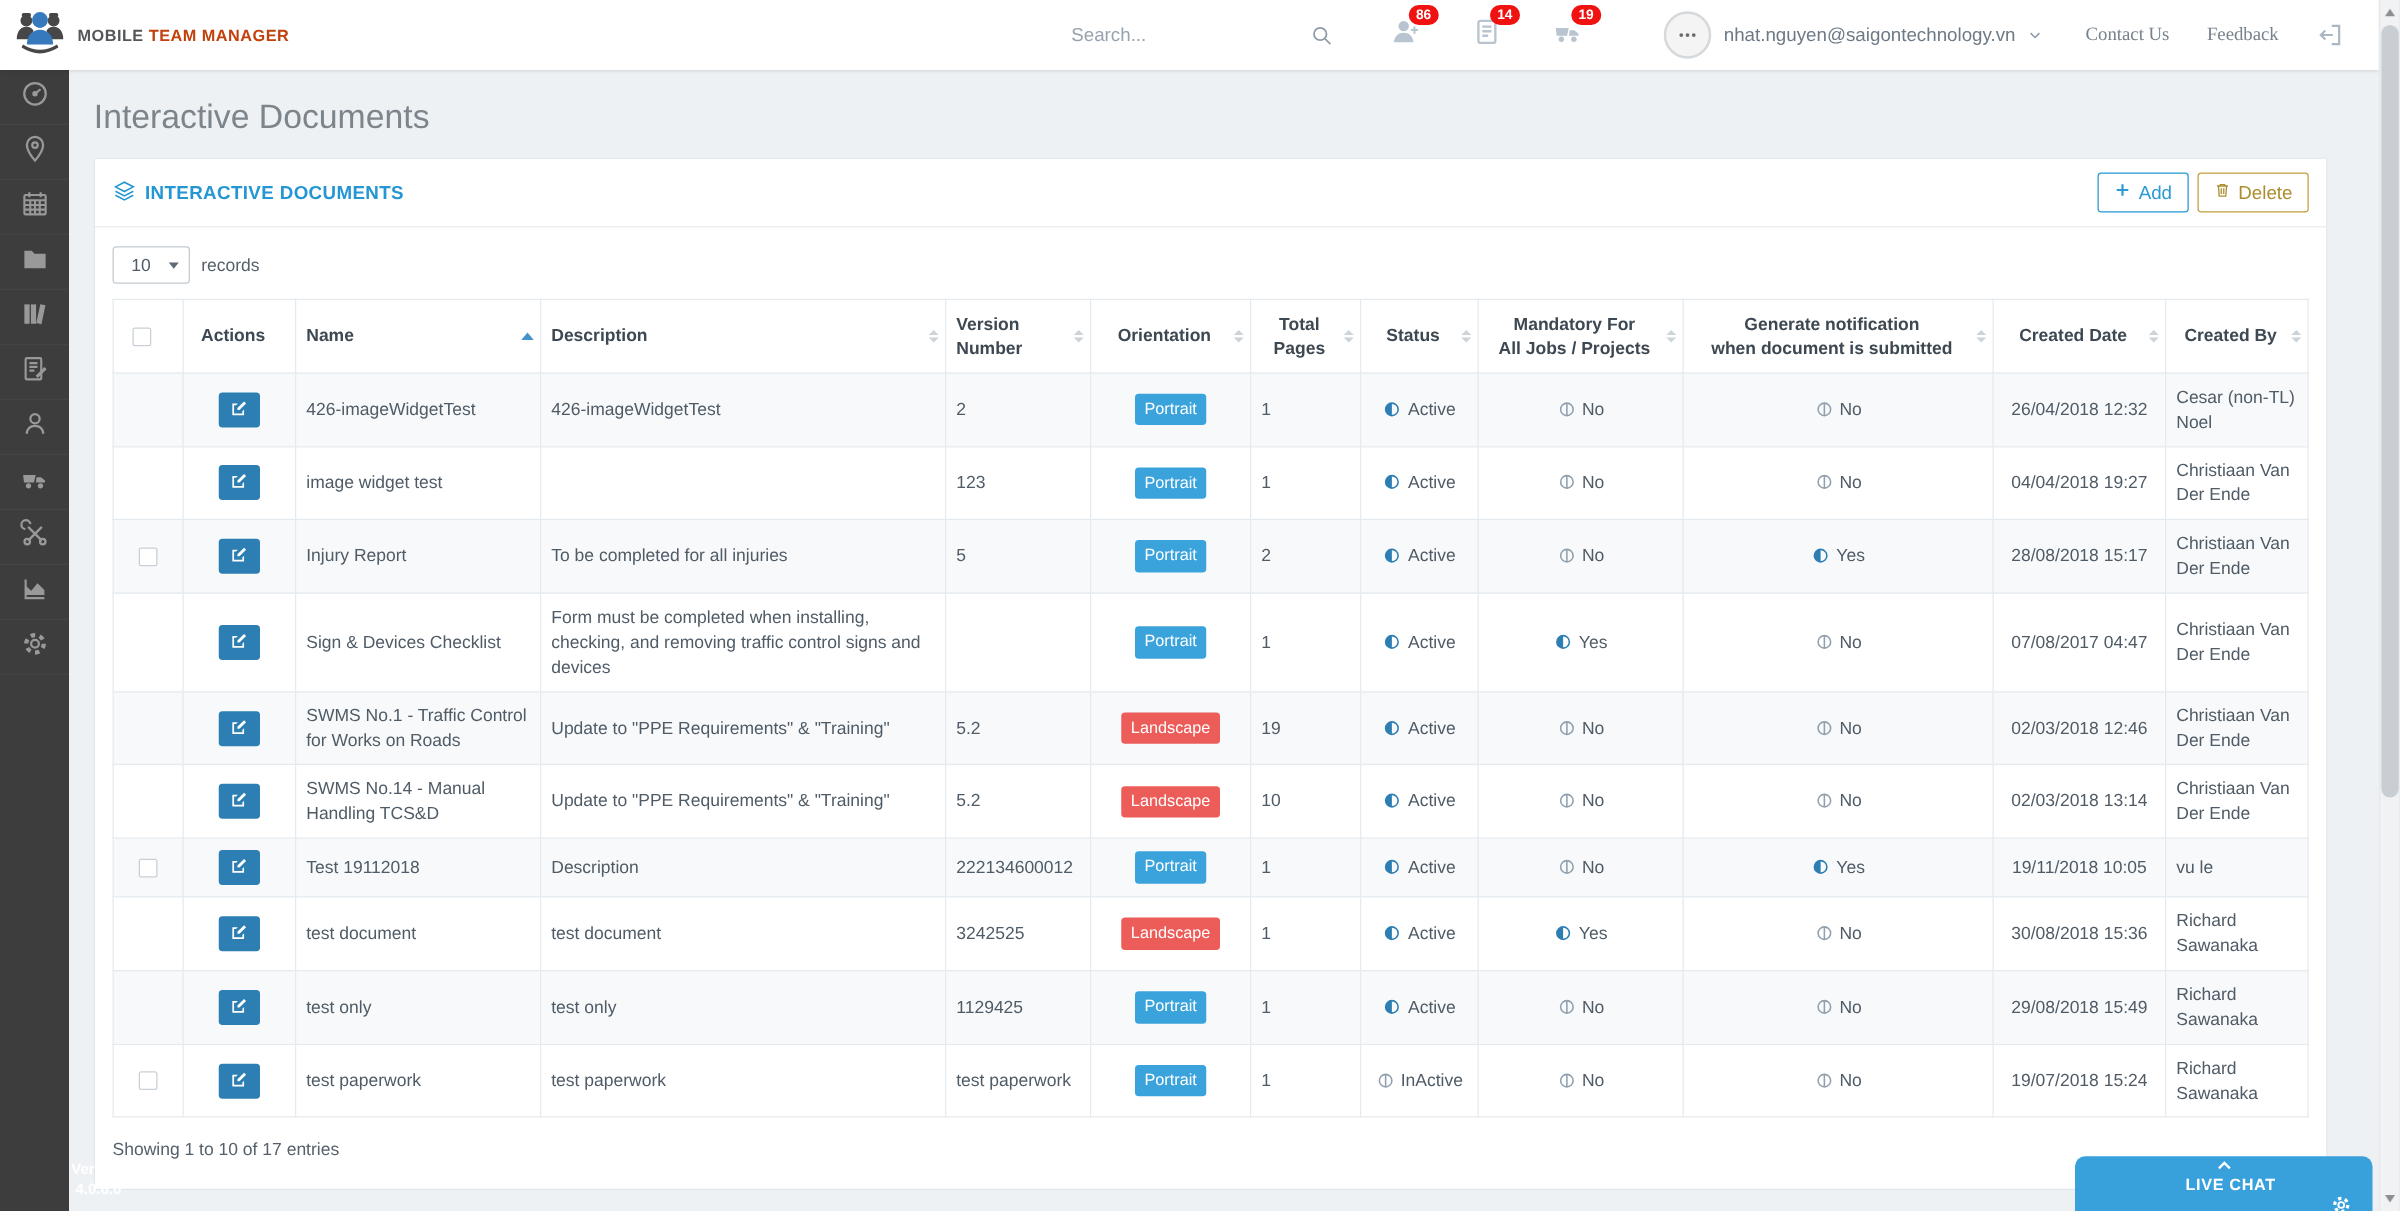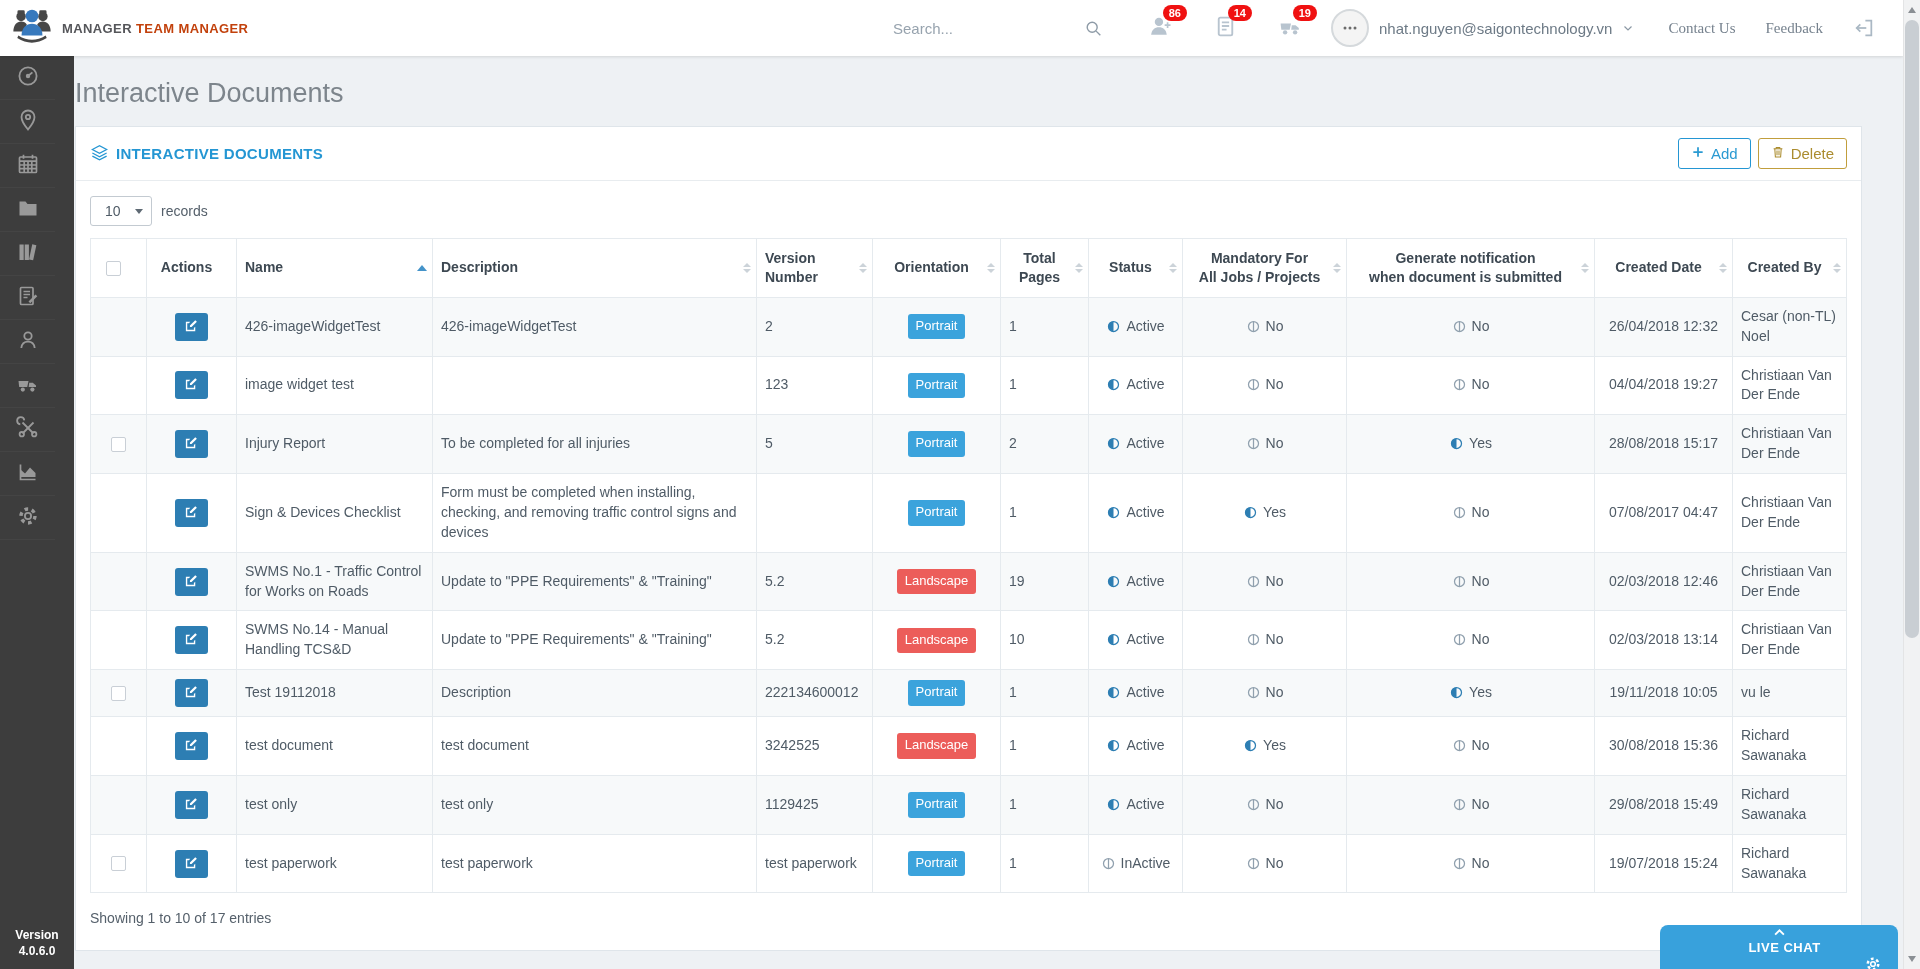--- a/index.html
+++ b/index.html
@@ -13,33 +13,33 @@
   .logo-text .t2 { color:#c2410c; }
   .search-wrap { margin-left:auto; display:flex; align-items:center; gap:40px; }
   .top-search-input { border:none; outline:none; width:150px; font-size:15px; color:#ec4899; background:transparent; font-family:inherit; }
   .top-search-input::placeholder { color:#97a3ae; }
   .search-icon-btn { color:#8e9ba7; display:inline-flex; cursor:pointer; }
   .search-icon-btn svg { width:21px; height:21px; }
   .notif-group { display:flex; align-items:center; gap:40px; margin-left:44px; }
   .notif { position:relative; color:#b8c4cf; display:inline-flex; cursor:pointer; }
   .notif svg { width:25px; height:25px; }
   .nbadge { position:absolute; top:-9px; right:-14px; background:#f01111; color:#fff; font-size:11px; font-weight:700; border-radius:9px; padding:2px 6px; line-height:1.1; min-width:20px; text-align:center; }
-  .user-group { display:flex; align-items:center; gap:10px; margin-left:28px;justify-content:center; }
+  .user-group { display:flex; align-items:center; gap:10px; margin-left:64px;justify-content:center; }
   .avatar { width:38px; height:38px; border-radius:50%; border:2px solid #d5d9dc; background:#f4f4f4; display:flex; align-items:center; justify-content:center; }
   .avatar svg { width:16px; height:6px; }
   .user-email { font-size:15px; color:#6d7a86; }
   .chev { color:#8b98a4; display:inline-flex; }
   .chev svg { width:12px; height:12px; }
   .top-links { display:flex; align-items:center; gap:30px; margin-left:34px; }
   .top-link { font-size:15px; color:#76828e; cursor:pointer; white-space:nowrap;font-family:Liberation Serif, serif; }
   .logout { margin-left:30px; color:#aab8c4; display:inline-flex; cursor:pointer; }
   .logout svg { width:22px; height:22px; }
 
   
-  .sidebar { position:fixed; top:56px; left:0; bottom:0; width:74px; background:#3d3d3d; z-index:25; display:flex; flex-direction:column; }
+  .sidebar { position:fixed; top:56px; left:0; bottom:0; width:55px; background:#3d3d3d; z-index:25; display:flex; flex-direction:row; }
   .side-item { width:55px; height:44px; display:flex; align-items:center; justify-content:center; color:#999; cursor:pointer; border-bottom:1px solid #444; }
   .side-item svg { width:24px; height:24px; }
   .side-version { margin-top:auto; padding:8px 2px 10px; color:#fff; font-size:12px; font-weight:700; text-align:center; line-height:1.35; }
 
   
   .main { position:absolute; top:56px; left:55px; right:17px; bottom:0; padding:22px 0 0 20px; }
   .page-title { font-size:27px; font-weight:300; color:#7d858c; margin-bottom:17px; }
 
   .panel { background:#fff; border:1px solid #dfe5ea; margin-right:41px; }
   .panel-head { display:flex; align-items:center; justify-content:space-between; padding:11px 14px; }
@@ -114,21 +114,21 @@
         <path d="M3.5 28c0-7 3.8-11 8.5-11 3 0 5 1.4 6.3 3.4L15 28z" fill="#474747"></path>
         <circle cx="36" cy="11.5" r="5.2" fill="#474747"></circle>
         <rect x="32" y="4.8" width="8" height="3.4" rx="1.4" fill="#474747"></rect>
         <path d="M44.5 28c0-7-3.8-11-8.5-11-3 0-5 1.4-6.3 3.4L33 28z" fill="#474747"></path>
         <circle cx="24" cy="11" r="7" fill="#3779bd"></circle>
         <path d="M12.5 32.5c0-8.5 5.2-13 11.5-13s11.5 4.5 11.5 13z" fill="#3779bd"></path>
         <path d="M9 32.5q15 9.5 30 0l1.2 2.8q-16.5 10.2-32.4 0z" fill="#474747"></path>
       </svg>
     </span>
     <span class="logo-text">
-      <span class="t1">MANAGER</span>
+      <span class="t1">MOBILE</span>
       <span class="t2">TEAM MANAGER</span>
     </span>
   </div>
 
   <div class="search-wrap">
     <input class="top-search-input" type="text" placeholder="Search..." style="">
     <span class="search-icon-btn">
       <svg viewBox="0 0 24 24" fill="none" stroke="currentColor" stroke-width="1.6">
           <circle cx="10.5" cy="10.5" r="5.7"></circle>
           <line x1="15" y1="15" x2="19.8" y2="19.8"></line>

